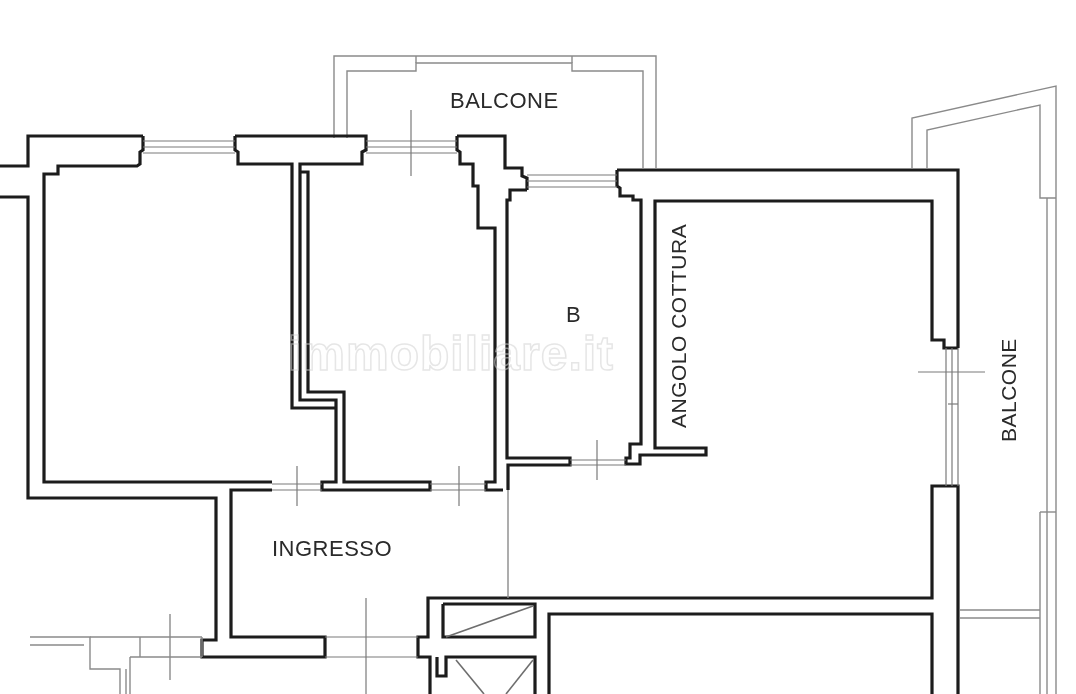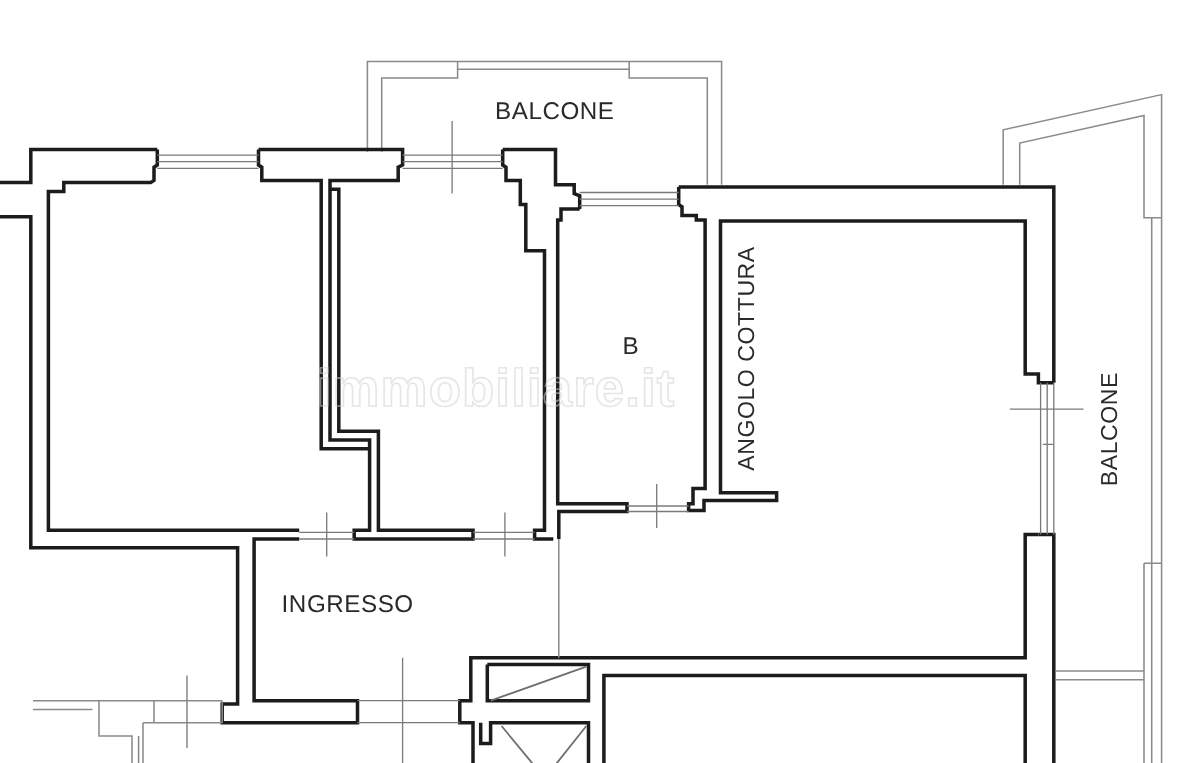--- a/index.html
+++ b/index.html
@@ -112,13 +112,13 @@
     <line class="thin" x1="170" y1="614" x2="170" y2="680"></line>
   </g>
 </svg>
 
 <div class="watermark">immobiliare.it</div>
 
 <div class="label" style="left:450px; top:88px;">BALCONE</div>
 <div class="label" style="left:566px; top:302px;">B</div>
 <div class="vlabel" style="left:667px; top:428px;">ANGOLO COTTURA</div>
 <div class="vlabel" style="left:997px; top:442px;">BALCONE</div>
-<div class="label" style="left:256px; top:536px;">INGRESSO</div>
+<div class="label" style="left:272px; top:536px;">INGRESSO</div>
 
 </body></html>

